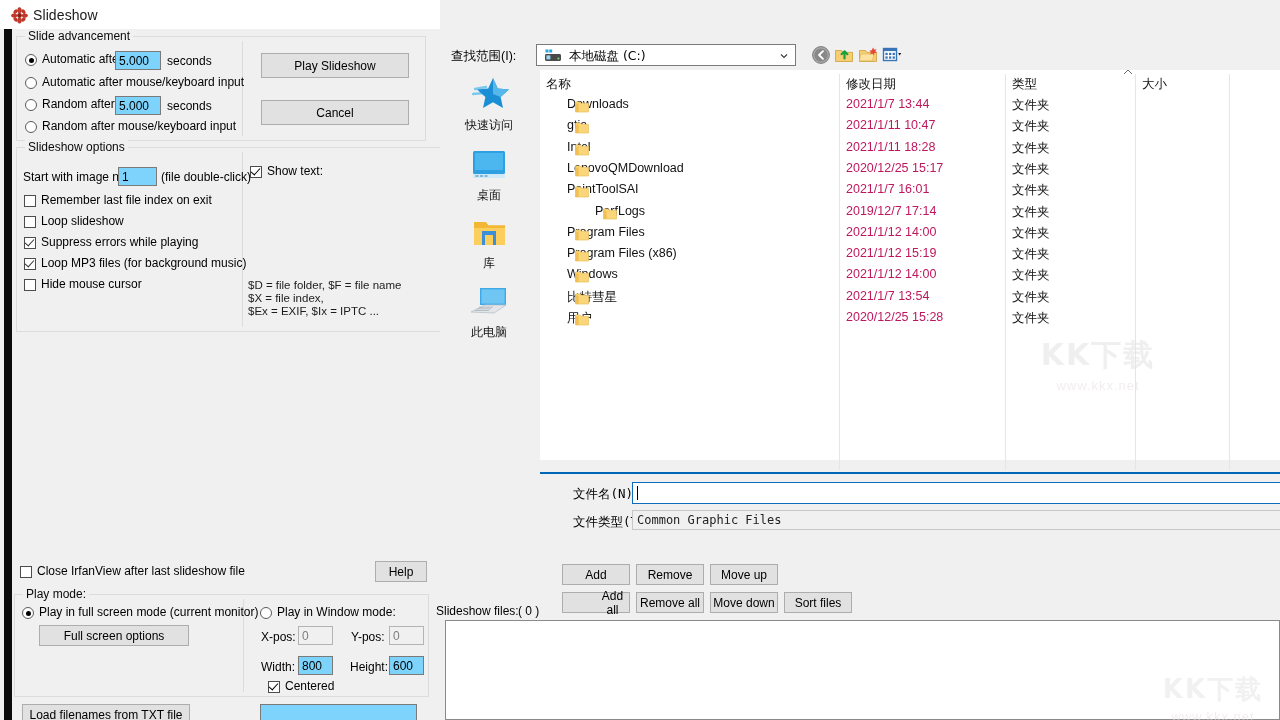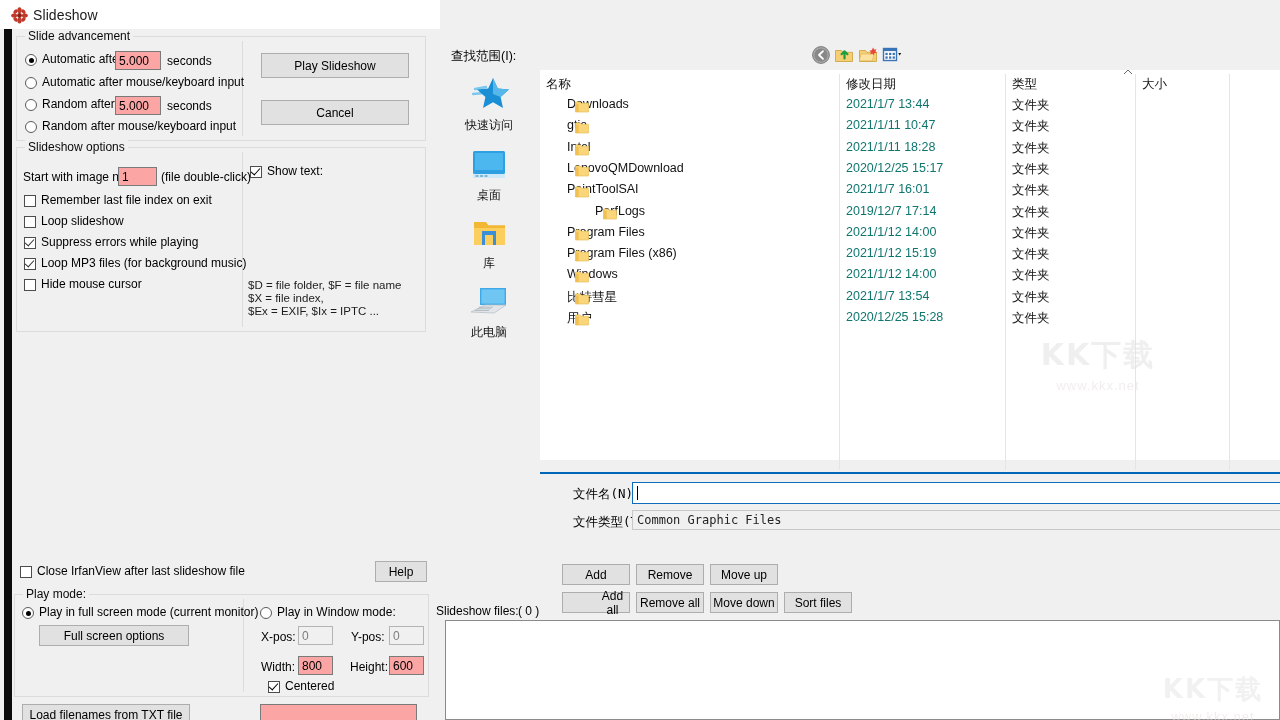--- a/index.html
+++ b/index.html
@@ -23,21 +23,21 @@
   .vsep{position:absolute;width:1px;background:#dcdcdc;}
 
   .rad,.chk{position:absolute;}
   .rad i{position:absolute;left:0;top:0;width:12px;height:12px;border:1px solid #5a5a5a;border-radius:50%;background:#fff;box-sizing:border-box;}
   .rad.on i:after{content:"";position:absolute;left:2.5px;top:2.5px;width:5px;height:5px;border-radius:50%;background:#000;}
   .rad span,.chk span{position:absolute;left:17px;top:-2px;white-space:nowrap;font-size:12px;}
   .chk i{position:absolute;left:0;top:0;width:12px;height:12px;border:1px solid #4c4c4c;background:#fff;box-sizing:border-box;}
   .chk.on i:after{content:"";position:absolute;left:2px;top:-1px;width:4px;height:8px;border:solid #000;border-width:0 1.6px 1.6px 0;transform:rotate(42deg);}
   .chk.on.dim i:after{border-color:#333;}
 
-  .txtin{position:absolute;background:#fca5a5;border:1px solid #7a7a7a;box-sizing:border-box;
+  .txtin{position:absolute;background:#7dd3fc;border:1px solid #7a7a7a;box-sizing:border-box;
          font-family:"Liberation Sans",sans-serif;font-size:12px;padding:1px 3px;color:#000;line-height:15px;}
   .txtin.ro{background:#f0f0f0;color:#7d7d7d;border-color:#b4b4b4;}
   .txtarea{position:absolute;background:#fff;border:1px solid #7a7a7a;box-sizing:border-box;
            font-size:12px;padding:3px 4px;color:#000;overflow:hidden;}
   .btn{position:absolute;background:#e1e1e1;border:1px solid #adadad;box-sizing:border-box;
        font-size:12px;color:#000;display:flex;align-items:center;justify-content:center;text-align:center;}
   .stat{position:absolute;font-size:12px;white-space:nowrap;}
   .hint{position:absolute;font-size:11.5px;color:#1c1c1c;line-height:13px;white-space:pre;}
 
   
@@ -54,21 +54,21 @@
   .navitem .nl{display:block;margin-top:2px;font-size:12px;color:#111;}
 
   .listbg{position:absolute;left:100px;top:70px;width:740px;height:403px;background:#fff;}
   .colhdr{position:absolute;top:76px;font-size:12.5px;color:#111;}
   .collineh{position:absolute;top:74px;width:1px;height:396px;background:#e2e6e9;}
   .blueline{position:absolute;left:100px;top:472px;width:740px;height:2px;background:#0067b8;}
   .grayband{position:absolute;left:100px;top:460px;width:740px;height:12px;background:#f0f0f0;}
   .frow{position:absolute;height:21px;}
   .fname{position:absolute;left:0;top:2px;font-size:12.5px;color:#111;white-space:nowrap;}
   .folder{position:absolute;left:-19px;top:4px;width:14px;height:12px;}
-  .fdate{position:absolute;font-size:12.5px;color:#0f766e;white-space:nowrap;}
+  .fdate{position:absolute;font-size:12.5px;color:#be185d;white-space:nowrap;}
   .ftype{position:absolute;font-size:12.5px;color:#111;white-space:nowrap;}
   .sortcar{position:absolute;left:683px;top:69px;width:10px;height:6px;}
 
   .fnlbl{position:absolute;font-size:12.5px;font-family:"DejaVu Sans Mono","Liberation Mono",monospace;margin-left:40px;}
   .fnbox{position:absolute;left:192px;height:22px;background:#fff;border:1px solid #0f6cbd;box-sizing:border-box;}
   .ftbox{position:absolute;left:192px;height:20px;background:#f0f0f0;border:1px solid #c8c8c8;box-sizing:border-box;
          font-family:"DejaVu Sans Mono","Liberation Mono",monospace;font-size:12px;color:#222;padding:2px 4px;}
   .caret{position:absolute;left:4px;top:3px;width:1px;height:14px;background:#000;}
 
   .sslist{position:absolute;left:445px;top:620px;width:835px;height:100px;background:#fff;border:1px solid #8a8a8a;box-sizing:border-box;}
@@ -128,21 +128,21 @@
 
     <div class="rad" style="left:8px;top:84px;">
       <i></i>
         <span>Random   after mouse/keyboard input</span>
     </div>
 
     <div class="btn" style="left:244px;top:16px;width:148px;height:25px;">Play Slideshow</div>
     <div class="btn" style="left:244px;top:63px;width:148px;height:25px;">Cancel</div>
   </div>
 
-  <div class="grp" style="left:16px;top:147px;width:408px;height:183px;">
+  <div class="grp" style="left:16px;top:147px;width:408px;height:183px;padding-left:16px;">
     <div class="lbl">Slideshow options</div>
     <div class="vsep" style="left:225px;top:4px;height:175px;"></div>
 
     <div class="stat" style="left:6px;top:22px;">Start with image nr.:</div>
     <input class="txtin" style="left: 101px; top: 19px; width: 39px; height: 19px;" value="1">
     <div class="stat" style="left:144px;top:22px;">(file double-click)</div>
 
     <div class="chk" style="left:7px;top:47px;">
       <i></i>
         <span>Remember last file index on exit</span>
@@ -210,20 +210,34 @@
     </div>
   </div>
 
   <div class="btn" style="left:22px;top:704px;width:168px;height:21px;">Load filenames from TXT file</div>
   <div class="txtin" style="left:260px;top:704px;width:157px;height:21px;"></div>
 </div>
 
 <div id="fdlg">
 
   <div class="lookin-lbl">查找范围(I):</div>
+  <div class="combo">
+    <svg class="drvicon" viewBox="0 0 18 14">
+      <rect x="1" y="5" width="16" height="7" rx="1.4" fill="#4a4a4a"></rect>
+      <rect x="2.4" y="6.4" width="4" height="4" fill="#9ad9f0"></rect>
+      <circle cx="14.4" cy="9.5" r="1.1" fill="#7fd37f"></circle>
+      <rect x="1.5" y="0.5" width="3" height="3" fill="#29a8e0"></rect>
+      <rect x="5.2" y="0.5" width="3" height="3" fill="#29a8e0"></rect>
+      <rect x="1.5" y="4" width="3" height="0" fill="#29a8e0"></rect>
+    </svg>
+    <div class="ctext" style="font-family:'DejaVu Sans','Liberation Sans',sans-serif;">本地磁盘 (C:)</div>
+    <svg class="cv" viewBox="0 0 8 8">
+      <path d="M1 2.5 L4 5.5 L7 2.5" stroke="#3a3a3a" stroke-width="1.1" fill="none"></path>
+    </svg>
+  </div>
 
   <svg class="tbicon" style="left:371px;" viewBox="0 0 20 20">
     <circle cx="10" cy="10" r="8.4" fill="#a8a8a8" stroke="#7d7d7d"></circle>
     <circle cx="10" cy="10" r="6.6" fill="#888"></circle>
     <path d="M12 6.2 L8 10 L12 13.8" stroke="#fff" stroke-width="1.8" fill="none" stroke-linecap="round" stroke-linejoin="round"></path>
   </svg>
   <svg class="tbicon" style="left:394px;" viewBox="0 0 20 20">
     <path d="M1.5 5.5h6l1.4 1.8h9.6v9.2H1.5z" fill="#f7cf72" stroke="#c9a13a" stroke-width=".8"></path>
     <path d="M10.5 13.5V6.5M7.6 9.2l2.9-2.9 2.9 2.9" stroke="#1e9e3e" stroke-width="2.2" fill="none" stroke-linecap="round" stroke-linejoin="round"></path>
   </svg>

